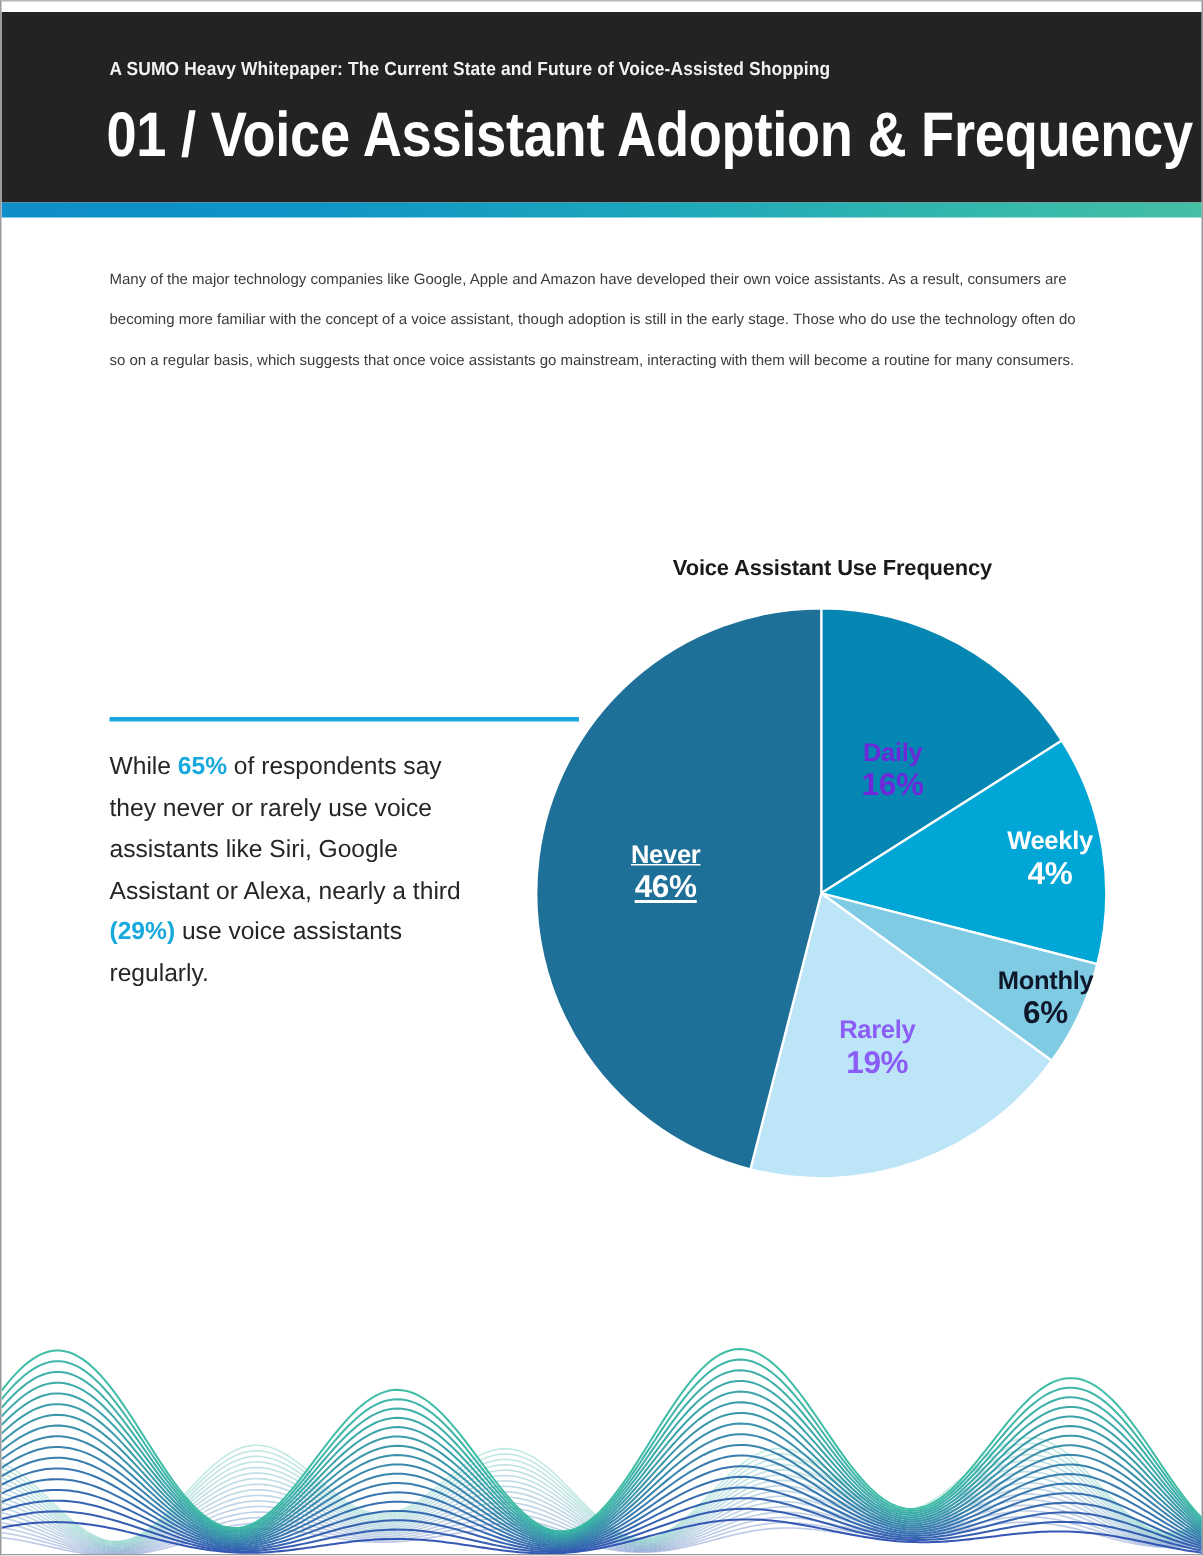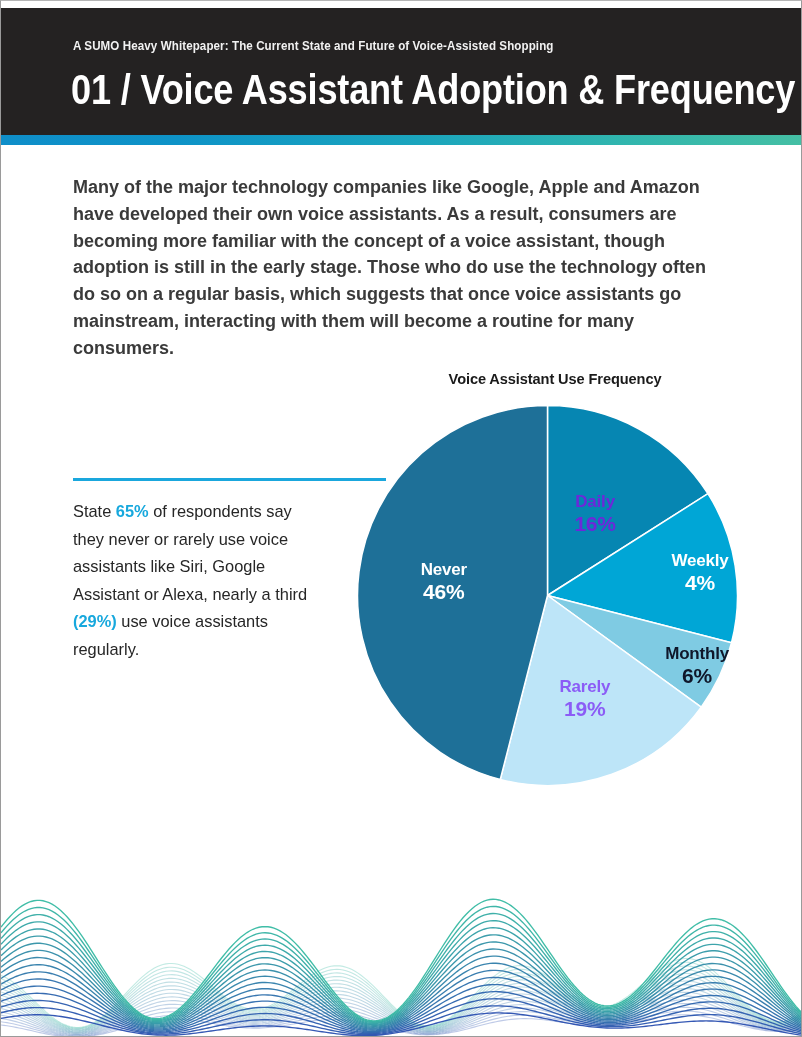--- a/index.html
+++ b/index.html
@@ -66,24 +66,23 @@
     height: 10px;
     background: linear-gradient(to right, #0f8ec9 0%, #0e93c7 22%, #1ba5bd 52%, #31b6ae 78%, #45bfa4 100%);
   }
 
   
   .intro {
     position: absolute;
     left: 72px;
     top: 173px;
     width: 648px;
-    font-size: 18px;
+    font-size: 10px;
     line-height: 26.8px;
     color: #3a3a3a;
-    font-weight: bold;
   }
 
   
   .chart-title {
     position: absolute;
     left: 424px;
     top: 370px;
     width: 260px;
     text-align: center;
     font-size: 14.6px;
@@ -178,29 +177,29 @@
       <span class="pct">4%</span>
     </div>
     <div class="slice-label lbl-dark" id="lab-2" style="left: 280.068px; top: 238.881px; width: 120px; color: #0f172a;">
       <span>Monthly</span>
       <span class="pct">6%</span>
     </div>
     <div class="slice-label lbl-dark" id="lab-3" style="left: 167.829px; top: 272.185px; width: 120px; color: #8b5cf6;">
       <span>Rarely</span>
       <span class="pct">19%</span>
     </div>
-    <div class="slice-label lbl-white" id="lab-4" style="left: 26.824px; top: 155.403px; width: 120px; color: rgb(255, 255, 255);">
+    <div class="slice-label lbl-white" id="lab-4" style="left: 26.824px; top: 155.403px; width: 120px; color: rgb(255, 255, 255); text-decoration: underline;">
       <span>Never</span>
       <span class="pct">46%</span>
     </div>
   </div>
 
   <div class="callout-rule"></div>
   <div class="callout">
-    <span>State </span><b>65%</b><span> of respondents say they never or rarely use voice assistants like Siri, Google Assistant or Alexa, nearly a third </span><b>(29%)</b><span> use voice assistants regularly.</span>
+    <span>While </span><b>65%</b><span> of respondents say they never or rarely use voice assistants like Siri, Google Assistant or Alexa, nearly a third </span><b>(29%)</b><span> use voice assistants regularly.</span>
   </div>
 
   <div class="waves">
     <svg width="802" height="160" viewBox="0 0 802 160">
       <g id="wave-group">
           <path d="M0 99.43 L3 100.74 L6 102.30 L9 104.12 L12 106.15 L15 108.40 L18 110.82 L21 113.40 L24 116.10 L27 118.91 L30 121.77 L33 124.67 L36 127.56 L39 130.43 L42 133.22 L45 135.92 L48 138.49 L51 140.89 L54 143.11 L57 145.11 L60 146.88 L63 148.38 L66 149.61 L69 150.54 L72 151.16 L75 151.47 L78 151.45 L81 151.11 L84 150.45 L87 149.48 L90 148.20 L93 146.62 L96 144.76 L99 142.65 L102 140.29 L105 137.72 L108 134.96 L111 132.04 L114 128.99 L117 125.84 L120 122.63 L123 119.39 L126 116.15 L129 112.94 L132 109.81 L135 106.78 L138 103.88 L141 101.14 L144 98.60 L147 96.27 L150 94.17 L153 92.34 L156 90.78 L159 89.51 L162 88.54 L165 87.88 L168 87.53 L171 87.49 L174 87.76 L177 88.32 L180 89.18 L183 90.31 L186 91.70 L189 93.33 L192 95.17 L195 97.21 L198 99.41 L201 101.75 L204 104.20 L207 106.72 L210 109.28 L213 111.85 L216 114.40 L219 116.90 L222 119.32 L225 121.62 L228 123.77 L231 125.76 L234 127.56 L237 129.14 L240 130.49 L243 131.58 L246 132.42 L249 132.98 L252 133.26 L255 133.26 L258 132.98 L261 132.42 L264 131.60 L267 130.51 L270 129.18 L273 127.62 L276 125.85 L279 123.90 L282 121.79 L285 119.54 L288 117.19 L291 114.76 L294 112.29 L297 109.81 L300 107.35 L303 104.94 L306 102.61 L309 100.40 L312 98.33 L315 96.43 L318 94.72 L321 93.24 L324 91.99 L327 91.01 L330 90.30 L333 89.87 L336 89.74 L339 89.91 L342 90.39 L345 91.16 L348 92.23 L351 93.59 L354 95.22 L357 97.11 L360 99.24 L363 101.59 L366 104.13 L369 106.85 L372 109.71 L375 112.67 L378 115.72 L381 118.81 L384 121.92 L387 125.00 L390 128.04 L393 130.98 L396 133.81 L399 136.48 L402 138.98 L405 141.27 L408 143.33 L411 145.13 L414 146.66 L417 147.90 L420 148.84 L423 149.46 L426 149.75 L429 149.72 L432 149.37 L435 148.70 L438 147.71 L441 146.42 L444 144.84 L447 142.99 L450 140.90 L453 138.57 L456 136.04 L459 133.34 L462 130.49 L465 127.53 L468 124.49 L471 121.40 L474 118.30 L477 115.21 L480 112.18 L483 109.23 L486 106.40 L489 103.71 L492 101.19 L495 98.88 L498 96.78 L501 94.93 L504 93.34 L507 92.02 L510 90.99 L513 90.25 L516 89.81 L519 89.67 L522 89.83 L525 90.27 L528 91.00 L531 91.99 L534 93.24 L537 94.72 L540 96.41 L543 98.29 L546 100.33 L549 102.50 L552 104.78 L555 107.13 L558 109.52 L561 111.92 L564 114.30 L567 116.62 L570 118.86 L573 120.99 L576 122.97 L579 124.79 L582 126.41 L585 127.82 L588 129.00 L591 129.92 L594 130.58 L597 130.97 L600 131.08 L603 130.91 L606 130.45 L609 129.72 L612 128.72 L615 127.45 L618 125.94 L621 124.20 L624 122.25 L627 120.11 L630 117.81 L633 115.37 L636 112.83 L639 110.21 L642 107.54 L645 104.87 L648 102.21 L651 99.60 L654 97.08 L657 94.67 L660 92.41 L663 90.32 L666 88.43 L669 86.77 L672 85.35 L675 84.20 L678 83.33 L681 82.75 L684 82.48 L687 82.52 L690 82.87 L693 83.54 L696 84.51 L699 85.79 L702 87.35 L705 89.19 L708 91.29 L711 93.62 L714 96.17 L717 98.90 L720 101.79 L723 104.82 L726 107.94 L729 111.12 L732 114.34 L735 117.55 L738 120.73 L741 123.84 L744 126.84 L747 129.72 L750 132.43 L753 134.94 L756 137.24 L759 139.30 L762 141.09 L765 142.60 L768 143.82 L771 144.73 L774 145.32 L777 145.59 L780 145.54 L783 145.18 L786 144.50 L789 143.51 L792 142.24 L795 140.69 L798 138.89 L801 136.85" fill="none" stroke="rgb(54,185,162)" stroke-width="1.1" opacity="0.3"></path>
           <path d="M0 102.74 L3 103.98 L6 105.47 L9 107.19 L12 109.13 L15 111.26 L18 113.56 L21 116.01 L24 118.58 L27 121.24 L30 123.96 L33 126.71 L36 129.45 L39 132.17 L42 134.82 L45 137.38 L48 139.82 L51 142.10 L54 144.20 L57 146.10 L60 147.77 L63 149.19 L66 150.35 L69 151.23 L72 151.82 L75 152.11 L78 152.09 L81 151.77 L84 151.14 L87 150.21 L90 148.98 L93 147.48 L96 145.72 L99 143.70 L102 141.46 L105 139.01 L108 136.39 L111 133.61 L114 130.71 L117 127.72 L120 124.67 L123 121.58 L126 118.50 L129 115.46 L132 112.47 L135 109.59 L138 106.83 L141 104.23 L144 101.81 L147 99.59 L150 97.59 L153 95.85 L156 94.36 L159 93.15 L162 92.22 L165 91.59 L168 91.25 L171 91.20 L174 91.45 L177 91.98 L180 92.78 L183 93.85 L186 95.16 L189 96.70 L192 98.45 L195 100.37 L198 102.46 L201 104.67 L204 106.98 L207 109.37 L210 111.80 L213 114.23 L216 116.65 L219 119.02 L222 121.30 L225 123.48 L228 125.53 L231 127.41 L234 129.11 L237 130.61 L240 131.89 L243 132.93 L246 133.72 L249 134.25 L252 134.52 L255 134.52 L258 134.25 L261 133.73 L264 132.94 L267 131.91 L270 130.65 L273 129.17 L276 127.50 L279 125.65 L282 123.65 L285 121.52 L288 119.29 L291 117.00 L294 114.66 L297 112.31 L300 109.97 L303 107.69 L306 105.49 L309 103.39 L312 101.43 L315 99.63 L318 98.02 L321 96.62 L324 95.44 L327 94.51 L330 93.84 L333 93.45 L336 93.33 L339 93.50 L342 93.95 L345 94.69 L348 95.71 L351 97.00 L354 98.55 L357 100.35 L360 102.38 L363 104.61 L366 107.03 L369 109.61 L372 112.33 L375 115.15 L378 118.04 L381 120.98 L384 123.93 L387 126.86 L390 129.74 L393 132.54 L396 135.22 L399 137.76 L402 140.13 L405 142.31 L408 144.26 L411 145.98 L414 147.43 L417 148.60 L420 149.49 L423 150.08 L426 150.36 L429 150.33 L432 150.00 L435 149.36 L438 148.42 L441 147.19 L444 145.69 L447 143.94 L450 141.94 L453 139.73 L456 137.33 L459 134.76 L462 132.06 L465 129.24 L468 126.35 L471 123.42 L474 120.47 L477 117.54 L480 114.65 L483 111.85 L486 109.16 L489 106.60 L492 104.21 L495 102.00 L498 100.01 L501 98.24 L504 96.72 L507 95.47 L510 94.48 L513 93.77 L516 93.35 L519 93.21 L522 93.35 L525 93.76 L528 94.45 L531 95.38 L534 96.56 L537 97.95 L540 99.55 L543 101.32 L546 103.25 L549 105.31 L552 107.46 L555 109.68 L558 111.94 L561 114.21 L564 116.46 L567 118.66 L570 120.78 L573 122.79 L576 124.67 L579 126.38 L582 127.92 L585 129.25 L588 130.36 L591 131.24 L594 131.86 L597 132.23 L600 132.33 L603 132.16 L606 131.72 L609 131.02 L612 130.07 L615 128.87 L618 127.43 L621 125.78 L624 123.92 L627 121.89 L630 119.71 L633 117.40 L636 114.99 L639 112.50 L642 109.97 L645 107.44 L648 104.92 L651 102.45 L654 100.05 L657 97.77 L660 95.63 L663 93.65 L666 91.86 L669 90.28 L672 88.94 L675 87.85 L678 87.03 L681 86.49 L684 86.23 L687 86.27 L690 86.61 L693 87.25 L696 88.18 L699 89.40 L702 90.89 L705 92.64 L708 94.63 L711 96.85 L714 99.27 L717 101.87 L720 104.62 L723 107.49 L726 110.46 L729 113.48 L732 116.54 L735 119.59 L738 122.62 L741 125.57 L744 128.43 L747 131.16 L750 133.73 L753 136.12 L756 138.31 L759 140.26 L762 141.97 L765 143.41 L768 144.56 L771 145.43 L774 145.99 L777 146.26 L780 146.21 L783 145.86 L786 145.22 L789 144.29 L792 143.08 L795 141.61 L798 139.90 L801 137.97" fill="none" stroke="rgb(53,178,163)" stroke-width="1.1" opacity="0.3"></path>
           <path d="M0 106.05 L3 107.23 L6 108.64 L9 110.27 L12 112.11 L15 114.13 L18 116.31 L21 118.62 L24 121.05 L27 123.57 L30 126.14 L33 128.74 L36 131.34 L39 133.91 L42 136.42 L45 138.84 L48 141.14 L51 143.30 L54 145.29 L57 147.08 L60 148.66 L63 150.01 L66 151.10 L69 151.93 L72 152.48 L75 152.75 L78 152.73 L81 152.42 L84 151.82 L87 150.93 L90 149.77 L93 148.35 L96 146.67 L99 144.76 L102 142.63 L105 140.31 L108 137.82 L111 135.19 L114 132.44 L117 129.60 L120 126.70 L123 123.78 L126 120.86 L129 117.97 L132 115.14 L135 112.40 L138 109.79 L141 107.31 L144 105.01 L147 102.91 L150 101.01 L153 99.35 L156 97.94 L159 96.79 L162 95.90 L165 95.29 L168 94.96 L171 94.91 L174 95.14 L177 95.63 L180 96.39 L183 97.39 L186 98.62 L189 100.07 L192 101.72 L195 103.53 L198 105.50 L201 107.59 L204 109.77 L207 112.02 L210 114.32 L213 116.62 L216 118.90 L219 121.13 L222 123.29 L225 125.35 L228 127.28 L231 129.06 L234 130.67 L237 132.08 L240 133.29 L243 134.27 L246 135.02 L249 135.52 L252 135.78 L255 135.78 L258 135.53 L261 135.03 L264 134.29 L267 133.32 L270 132.12 L273 130.73 L276 129.15 L279 127.40 L282 125.51 L285 123.50 L288 121.40 L291 119.23 L294 117.02 L297 114.80 L300 112.60 L303 110.44 L306 108.36 L309 106.39 L312 104.54 L315 102.84 L318 101.32 L321 100.00 L324 98.89 L327 98.02 L330 97.39 L333 97.02 L336 96.92 L339 97.08 L342 97.51 L345 98.22 L348 99.19 L351 100.42 L354 101.89 L357 103.60 L360 105.52 L363 107.64 L366 109.93 L369 112.38 L372 114.95 L375 117.62 L378 120.36 L381 123.15 L384 125.94 L387 128.72 L390 131.44 L393 134.09 L396 136.63 L399 139.04 L402 141.29 L405 143.34 L408 145.20 L411 146.82 L414 148.19 L417 149.30 L420 150.14 L423 150.70 L426 150.96 L429 150.94 L432 150.62 L435 150.01 L438 149.12 L441 147.96 L444 146.54 L447 144.88 L450 142.99 L453 140.89 L456 138.62 L459 136.18 L462 133.62 L465 130.95 L468 128.22 L471 125.43 L474 122.64 L477 119.86 L480 117.13 L483 114.47 L486 111.91 L489 109.49 L492 107.22 L495 105.13 L498 103.23 L501 101.55 L504 100.11 L507 98.91 L510 97.97 L513 97.30 L516 96.89 L519 96.75 L522 96.87 L525 97.26 L528 97.89 L531 98.77 L534 99.87 L537 101.19 L540 102.69 L543 104.36 L546 106.17 L549 108.11 L552 110.14 L555 112.23 L558 114.36 L561 116.50 L564 118.63 L567 120.70 L570 122.70 L573 124.59 L576 126.36 L579 127.98 L582 129.43 L585 130.68 L588 131.73 L591 132.55 L594 133.14 L597 133.48 L600 133.57 L603 133.41 L606 132.99 L609 132.33 L612 131.42 L615 130.28 L618 128.92 L621 127.35 L624 125.60 L627 123.68 L630 121.61 L633 119.43 L636 117.15 L639 114.80 L642 112.41 L645 110.01 L648 107.62 L651 105.29 L654 103.03 L657 100.87 L660 98.85 L663 96.98 L666 95.29 L669 93.80 L672 92.54 L675 91.51 L678 90.73 L681 90.22 L684 89.99 L687 90.03 L690 90.36 L693 90.97 L696 91.85 L699 93.01 L702 94.42 L705 96.08 L708 97.97 L711 100.08 L714 102.38 L717 104.84 L720 107.45 L723 110.17 L726 112.98 L729 115.85 L732 118.74 L735 121.64 L738 124.50 L741 127.30 L744 130.01 L747 132.60 L750 135.04 L753 137.30 L756 139.38 L759 141.23 L762 142.85 L765 144.21 L768 145.31 L771 146.13 L774 146.67 L777 146.92 L780 146.88 L783 146.55 L786 145.95 L789 145.07 L792 143.92 L795 142.54 L798 140.92 L801 139.09" fill="none" stroke="rgb(52,171,164)" stroke-width="1.1" opacity="0.3"></path>
           <path d="M0 109.36 L3 110.47 L6 111.81 L9 113.35 L12 115.08 L15 116.99 L18 119.05 L21 121.24 L24 123.53 L27 125.90 L30 128.33 L33 130.78 L36 133.24 L39 135.66 L42 138.02 L45 140.30 L48 142.47 L51 144.51 L54 146.38 L57 148.07 L60 149.56 L63 150.82 L66 151.85 L69 152.63 L72 153.14 L75 153.39 L78 153.37 L81 153.07 L84 152.50 L87 151.66 L90 150.56 L93 149.21 L96 147.62 L99 145.81 L102 143.80 L105 141.61 L108 139.25 L111 136.76 L114 134.16 L117 131.48 L120 128.74 L123 125.97 L126 123.21 L129 120.48 L132 117.80 L135 115.21 L138 112.74 L141 110.40 L144 108.22 L147 106.23 L150 104.43 L153 102.86 L156 101.52 L159 100.42 L162 99.58 L165 99.00 L168 98.68 L171 98.62 L174 98.83 L177 99.29 L180 99.99 L183 100.93 L186 102.08 L189 103.45 L192 104.99 L195 106.70 L198 108.54 L201 110.51 L204 112.56 L207 114.68 L210 116.83 L213 119.00 L216 121.15 L219 123.25 L222 125.28 L225 127.22 L228 129.04 L231 130.71 L234 132.23 L237 133.56 L240 134.69 L243 135.62 L246 136.32 L249 136.80 L252 137.04 L255 137.04 L258 136.80 L261 136.33 L264 135.63 L267 134.72 L270 133.60 L273 132.28 L276 130.80 L279 129.15 L282 127.37 L285 125.48 L288 123.50 L291 121.46 L294 119.38 L297 117.29 L300 115.22 L303 113.20 L306 111.24 L309 109.38 L312 107.64 L315 106.05 L318 104.62 L321 103.38 L324 102.34 L327 101.52 L330 100.94 L333 100.60 L336 100.50 L339 100.66 L342 101.08 L345 101.75 L348 102.67 L351 103.83 L354 105.23 L357 106.84 L360 108.66 L363 110.66 L366 112.83 L369 115.14 L372 117.57 L375 120.10 L378 122.69 L381 125.31 L384 127.95 L387 130.57 L390 133.15 L393 135.65 L396 138.05 L399 140.32 L402 142.44 L405 144.38 L408 146.13 L411 147.66 L414 148.96 L417 150.01 L420 150.80 L423 151.32 L426 151.57 L429 151.54 L432 151.24 L435 150.67 L438 149.83 L441 148.73 L444 147.39 L447 145.82 L450 144.03 L453 142.05 L456 139.90 L459 137.61 L462 135.18 L465 132.67 L468 130.08 L471 127.45 L474 124.81 L477 122.18 L480 119.60 L483 117.09 L486 114.67 L489 112.38 L492 110.23 L495 108.25 L498 106.46 L501 104.87 L504 103.50 L507 102.36 L510 101.47 L513 100.82 L516 100.43 L519 100.28 L522 100.39 L525 100.75 L528 101.34 L531 102.16 L534 103.19 L537 104.42 L540 105.83 L543 107.39 L546 109.10 L549 110.91 L552 112.82 L555 114.79 L558 116.79 L561 118.80 L564 120.79 L567 122.74 L570 124.62 L573 126.40 L576 128.06 L579 129.58 L582 130.94 L585 132.11 L588 133.09 L591 133.86 L594 134.41 L597 134.73 L600 134.81 L603 134.66 L606 134.26 L609 133.63 L612 132.77 L615 131.70 L618 130.41 L621 128.93 L624 127.28 L627 125.47 L630 123.52 L633 121.46 L636 119.30 L639 117.09 L642 114.84 L645 112.58 L648 110.33 L651 108.13 L654 106.00 L657 103.97 L660 102.07 L663 100.31 L666 98.72 L669 97.32 L672 96.13 L675 95.16 L678 94.44 L681 93.96 L684 93.75 L687 93.79 L690 94.10 L693 94.68 L696 95.52 L699 96.62 L702 97.95 L705 99.53 L708 101.32 L711 103.31 L714 105.48 L717 107.81 L720 110.27 L723 112.84 L726 115.50 L729 118.21 L732 120.95 L735 123.68 L738 126.39 L741 129.03 L744 131.59 L747 134.04 L750 136.34 L753 138.48 L756 140.44 L759 142.19 L762 143.72 L765 145.01 L768 146.05 L771 146.83 L774 147.34 L777 147.58 L780 147.55 L783 147.24 L786 146.67 L789 145.84 L792 144.77 L795 143.46 L798 141.94 L801 140.21" fill="none" stroke="rgb(52,164,165)" stroke-width="1.1" opacity="0.3"></path>
           <path d="M0 112.67 L3 113.72 L6 114.98 L9 116.43 L12 118.06 L15 119.85 L18 121.79 L21 123.85 L24 126.00 L27 128.23 L30 130.52 L33 132.82 L36 135.13 L39 137.40 L42 139.62 L45 141.77 L48 143.80 L51 145.71 L54 147.47 L57 149.05 L60 150.45 L63 151.63 L66 152.60 L69 153.32 L72 153.80 L75 154.03 L78 154.01 L81 153.72 L84 153.18 L87 152.39 L90 151.35 L93 150.07 L96 148.57 L99 146.87 L102 144.97 L105 142.90 L108 140.68 L111 138.33 L114 135.88 L117 133.36 L120 130.77 L123 128.17 L126 125.56 L129 122.99 L132 120.47 L135 118.03 L138 115.69 L141 113.49 L144 111.43 L147 109.55 L150 107.86 L153 106.37 L156 105.10 L159 104.06 L162 103.26 L165 102.70 L168 102.40 L171 102.33 L174 102.52 L177 102.94 L180 103.59 L183 104.47 L186 105.55 L189 106.82 L192 108.26 L195 109.86 L198 111.59 L201 113.42 L204 115.35 L207 117.33 L210 119.35 L213 121.38 L216 123.39 L219 125.36 L222 127.27 L225 129.09 L228 130.79 L231 132.36 L234 133.78 L237 135.03 L240 136.10 L243 136.96 L246 137.62 L249 138.07 L252 138.29 L255 138.30 L258 138.07 L261 137.63 L264 136.98 L267 136.12 L270 135.07 L273 133.84 L276 132.44 L279 130.90 L282 129.24 L285 127.46 L288 125.61 L291 123.69 L294 121.74 L297 119.79 L300 117.85 L303 115.95 L306 114.12 L309 112.37 L312 110.75 L315 109.26 L318 107.92 L321 106.76 L324 105.79 L327 105.03 L330 104.49 L333 104.17 L336 104.09 L339 104.25 L342 104.64 L345 105.28 L348 106.15 L351 107.25 L354 108.57 L357 110.09 L360 111.80 L363 113.69 L366 115.73 L369 117.91 L372 120.20 L375 122.57 L378 125.01 L381 127.48 L384 129.96 L387 132.43 L390 134.85 L393 137.21 L396 139.46 L399 141.60 L402 143.59 L405 145.42 L408 147.06 L411 148.50 L414 149.72 L417 150.71 L420 151.45 L423 151.94 L426 152.18 L429 152.15 L432 151.87 L435 151.33 L438 150.53 L441 149.50 L444 148.24 L447 146.76 L450 145.08 L453 143.21 L456 141.19 L459 139.03 L462 136.75 L465 134.38 L468 131.94 L471 129.47 L474 126.98 L477 124.51 L480 122.07 L483 119.70 L486 117.43 L489 115.27 L492 113.24 L495 111.37 L498 109.68 L501 108.18 L504 106.88 L507 105.81 L510 104.96 L513 104.34 L516 103.96 L519 103.82 L522 103.91 L525 104.24 L528 104.79 L531 105.55 L534 106.51 L537 107.65 L540 108.97 L543 110.43 L546 112.02 L549 113.72 L552 115.50 L555 117.34 L558 119.21 L561 121.09 L564 122.96 L567 124.78 L570 126.53 L573 128.20 L576 129.75 L579 131.18 L582 132.45 L585 133.55 L588 134.46 L591 135.18 L594 135.69 L597 135.98 L600 136.05 L603 135.90 L606 135.53 L609 134.94 L612 134.13 L615 133.11 L618 131.90 L621 130.51 L624 128.96 L627 127.25 L630 125.42 L633 123.49 L636 121.46 L639 119.38 L642 117.27 L645 115.15 L648 113.04 L651 110.97 L654 108.98 L657 107.07 L660 105.28 L663 103.63 L666 102.15 L669 100.84 L672 99.72 L675 98.82 L678 98.14 L681 97.70 L684 97.50 L687 97.55 L690 97.85 L693 98.40 L696 99.19 L699 100.23 L702 101.49 L705 102.97 L708 104.66 L711 106.54 L714 108.58 L717 110.78 L720 113.10 L723 115.52 L726 118.02 L729 120.57 L732 123.15 L735 125.73 L738 128.27 L741 130.76 L744 133.17 L747 135.48 L750 137.65 L753 139.67 L756 141.51 L759 143.16 L762 144.60 L765 145.82 L768 146.80 L771 147.53 L774 148.01 L777 148.24 L780 148.21 L783 147.93 L786 147.39 L789 146.62 L792 145.61 L795 144.38 L798 142.95 L801 141.34" fill="none" stroke="rgb(51,157,166)" stroke-width="1.1" opacity="0.3"></path>

